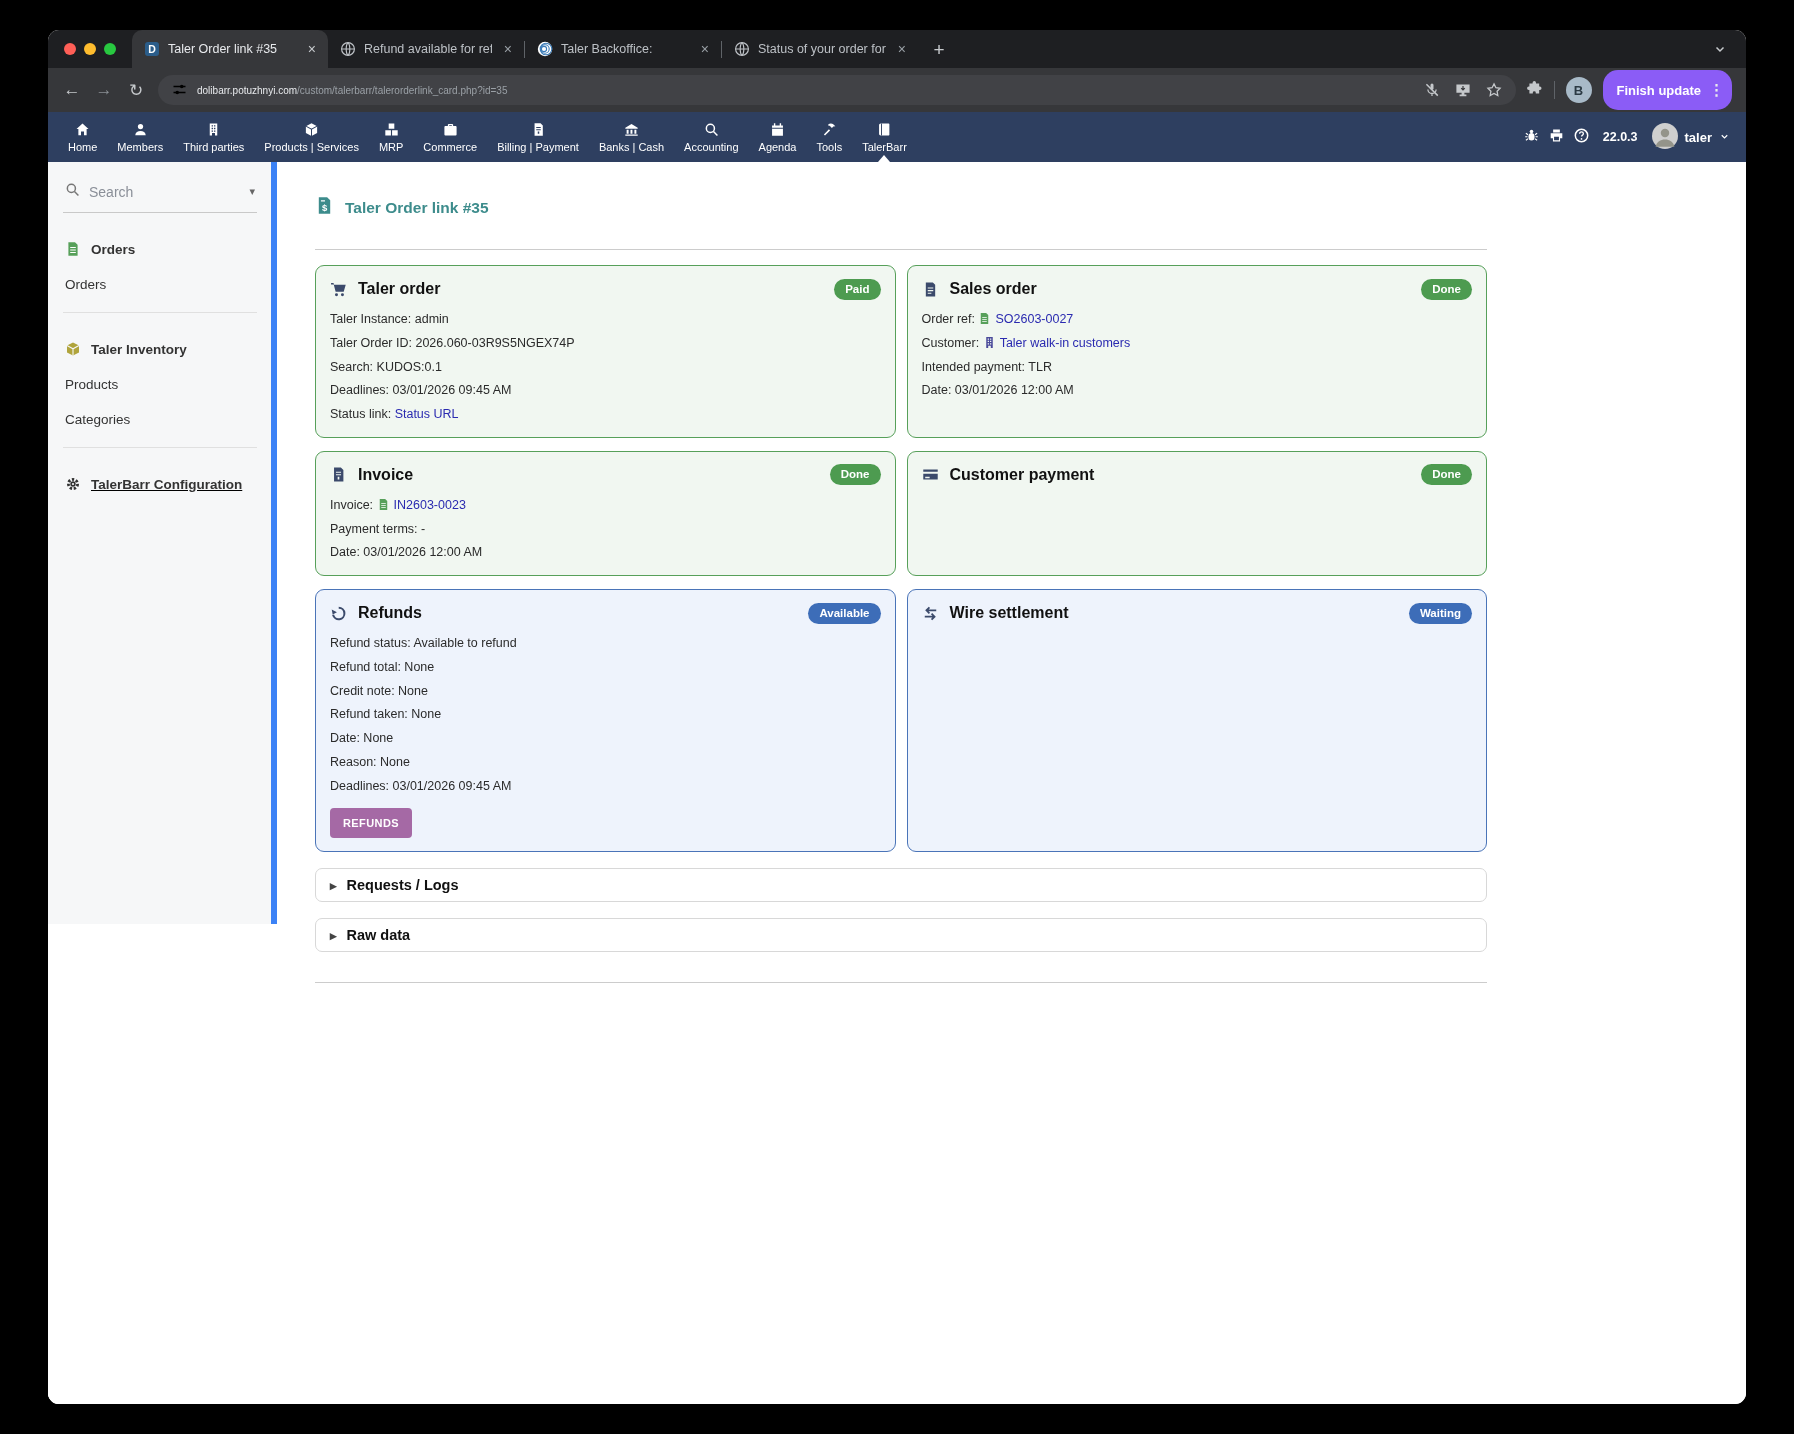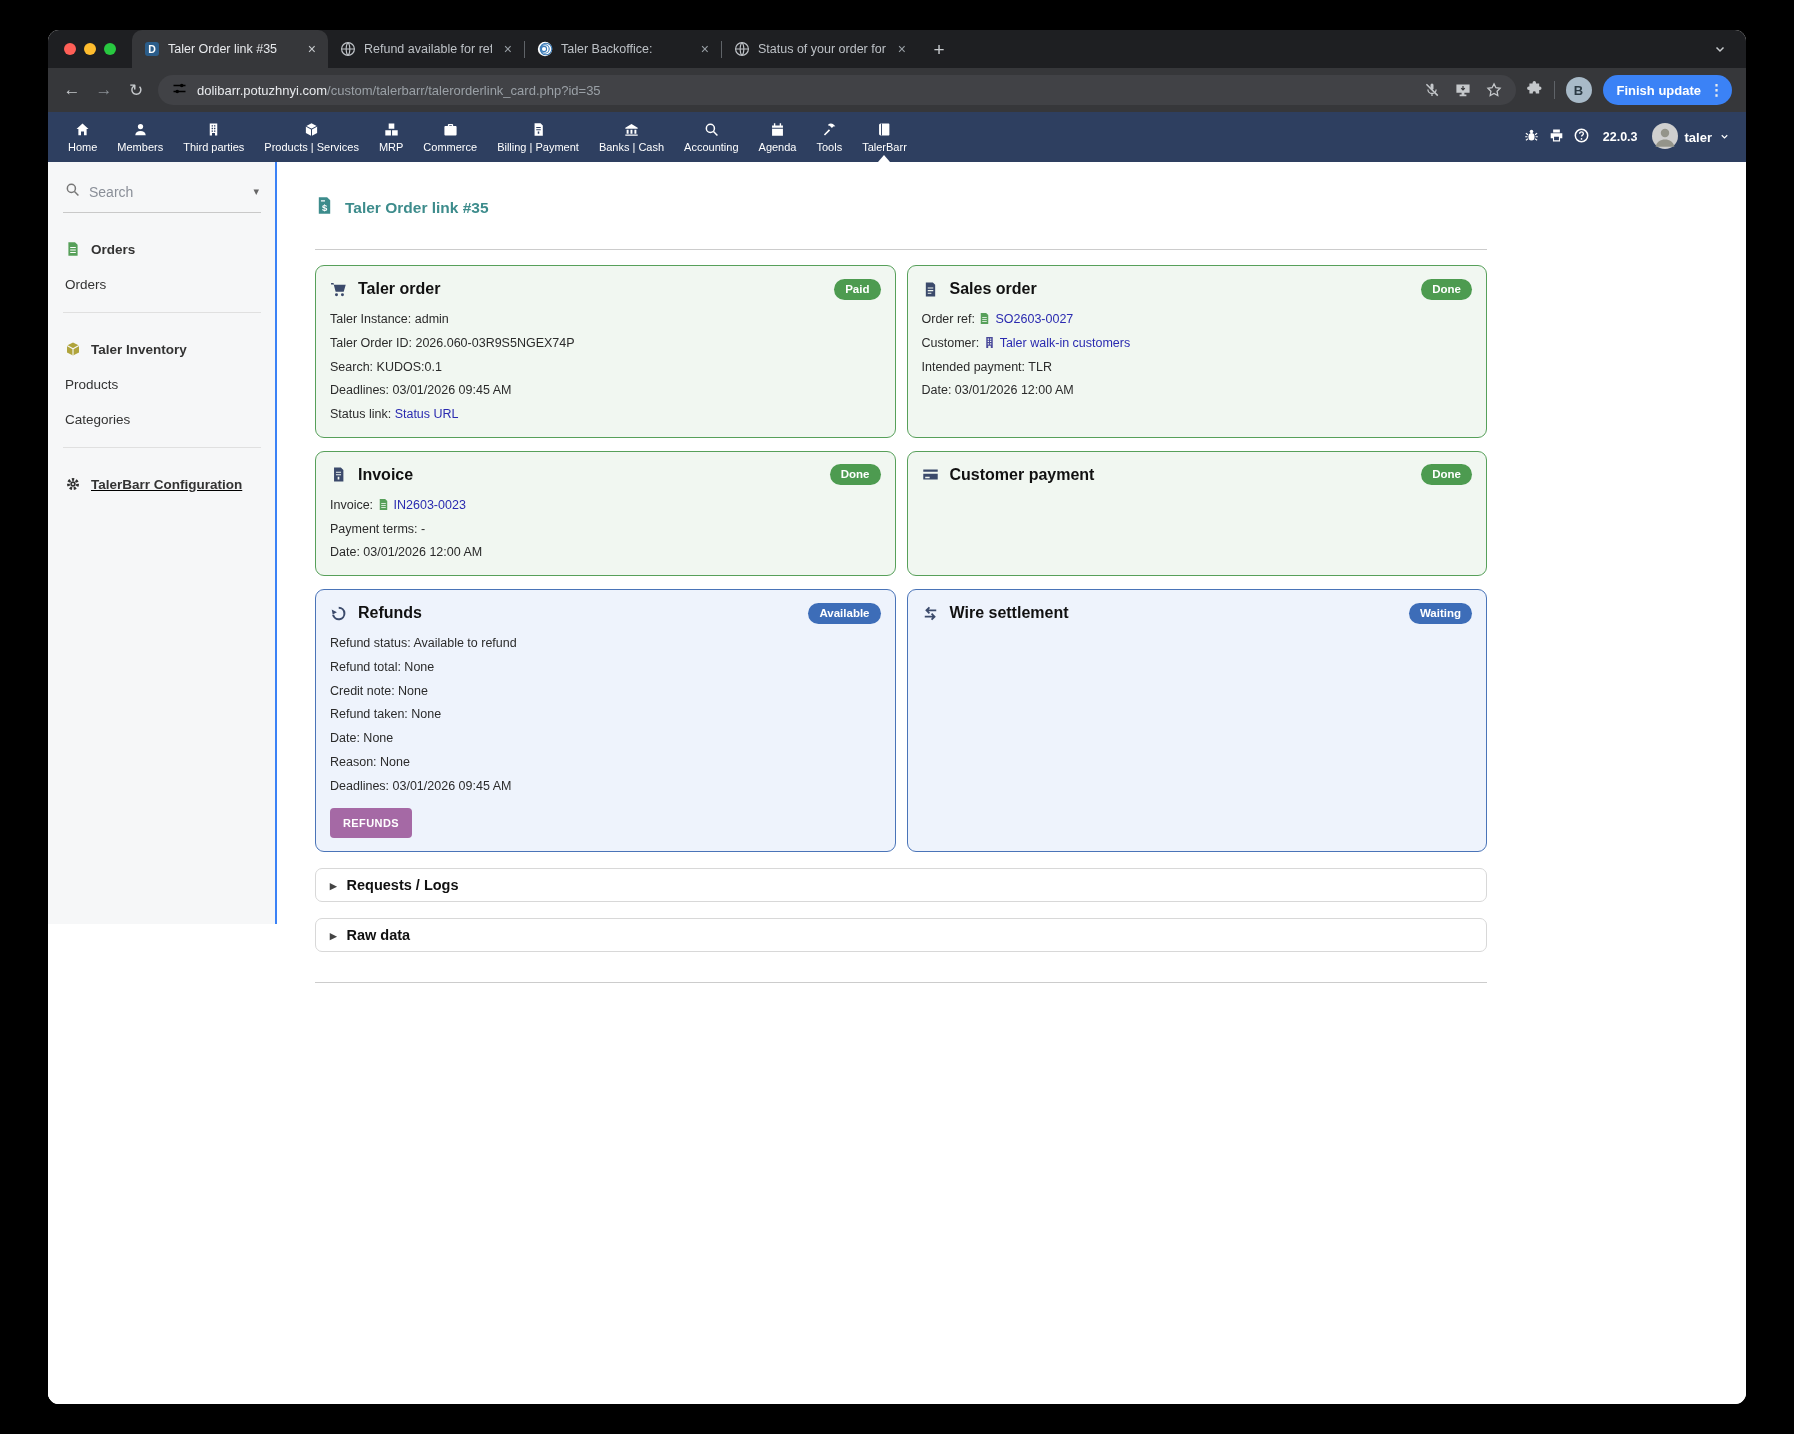--- a/index.html
+++ b/index.html
@@ -28,49 +28,49 @@
   .tab-chevron { background:none; border:none; color:#c7cacd; width:28px; height:28px; margin-right:12px;
     display:flex; align-items:center; justify-content:center; cursor:pointer; }
 
   
   .toolbar { height:44px; background:#36373a; --toolbar:#36373a; display:flex; align-items:center;
     padding:0 14px 0 8px; flex:none; }
   .navbtn { background:none; border:none; color:#c5c8cb; width:32px; height:32px; font-size:17px;
     display:flex; align-items:center; justify-content:center; cursor:pointer; }
   .navbtn.dim { color:#8a8f94; }
   .omnibox { flex:1; height:30px; border-radius:15px; background:#414246; display:flex; align-items:center;
-    padding:0 14px; margin:0 10px 0 6px; font-size:13px; overflow:hidden; }
+    padding:0 14px; margin:0 10px 0 6px; font-size:10px; overflow:hidden; }
   .omni-url { flex:1; white-space:nowrap; overflow:hidden; margin-left:10px; }
   .host { color:#e8eaed; } .path { color:#9aa0a6; }
   .omni-right { display:flex; align-items:center; gap:15px; margin-left:12px; color:#c5c8cb; }
   .toolbar-right { display:flex; align-items:center; gap:11px; color:#c5c8cb; }
   .vsep { width:1px; height:18px; background:#5f6368; }
   .avatar-b { width:26px; height:26px; border-radius:50%; background:#a8bac8; color:#2b3a44;
     font-size:13px; font-weight:bold; display:flex; align-items:center; justify-content:center; cursor:pointer; }
-  .update-pill { height:30px; border-radius:15px; background:#3b82f6; border:none; color:#fff;
+  .update-pill { height:40px; border-radius:15px; background:#8b5cf6; border:none; color:#fff;
     font-size:13px; font-weight:600; display:flex; align-items:center; gap:8px; padding:0 8px 0 14px;
     cursor:pointer; font-family:inherit; }
   .kebab { font-size:15px; color:#e8eaed; }
 
   
   .mainnav { height:50px; background:var(--navbar,#2e3f60); display:flex; align-items:center;
     padding:0 16px 0 10px; color:#fff; flex:none; }
   .nav-left { display:flex; align-items:center; height:50px; }
   .nav-item { height:50px; display:flex; flex-direction:column; align-items:center; justify-content:center;
     gap:4px; font-size:11px; padding:0 10px; cursor:pointer; position:relative; white-space:nowrap; }
   .nav-item.active::after { content:""; position:absolute; bottom:0; left:50%; transform:translateX(-50%);
     border-left:6px solid transparent; border-right:6px solid transparent; border-bottom:7px solid #fff; }
   .nav-right { margin-left:auto; display:flex; align-items:center; gap:10px; font-size:12.5px;font-weight:bold; }
   .nav-right .ver { margin:0 4px; }
   .nav-user { display:flex; align-items:center; gap:7px; cursor:pointer; font-size:13px; }
 
   
   .bodyrow { flex:1; display:flex; background:#fff; min-height:0; }
   .sidebar { width:229px; flex:none; background:#fff; }
-  .sidebar-gray { background:#f6f7f8; border-right:2px solid #3b82f6; height:762px; padding:14px 14px 0 15px; }
+  .sidebar-gray { background:#f6f7f8; border-right:6px solid #3b82f6; height:762px; padding:14px 14px 0 15px; }
   .search-row { display:flex; align-items:center; gap:9px; padding:6px 2px 11px 2px; border-bottom:1px solid #c9c9c9; color:#777; }
   .search-row input { border:none; background:transparent; outline:none; font-size:14px; width:120px;
     color:#333; font-family:inherit; }
   .search-row input::placeholder { color:#8a8f98; }
   .search-row .dd { margin-left:auto; color:#666; font-size:11px; cursor:pointer; }
   .side-sec { padding:6px 2px 20px 2px; border-bottom:1px solid #e0e0e0; }
   .side-sec:last-child { border-bottom:none;text-decoration:underline; }
   .side-head { display:flex; align-items:center; gap:10px; font-weight:bold; font-size:13.5px; color:#333;
     margin-top:22px; cursor:pointer; }
   .side-item { font-size:13.5px; color:#333; margin-top:20px; cursor:pointer; }

